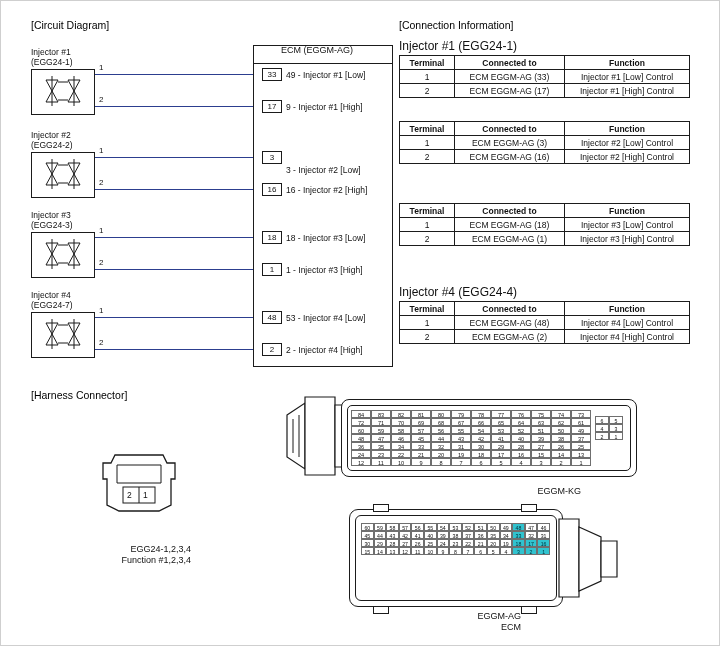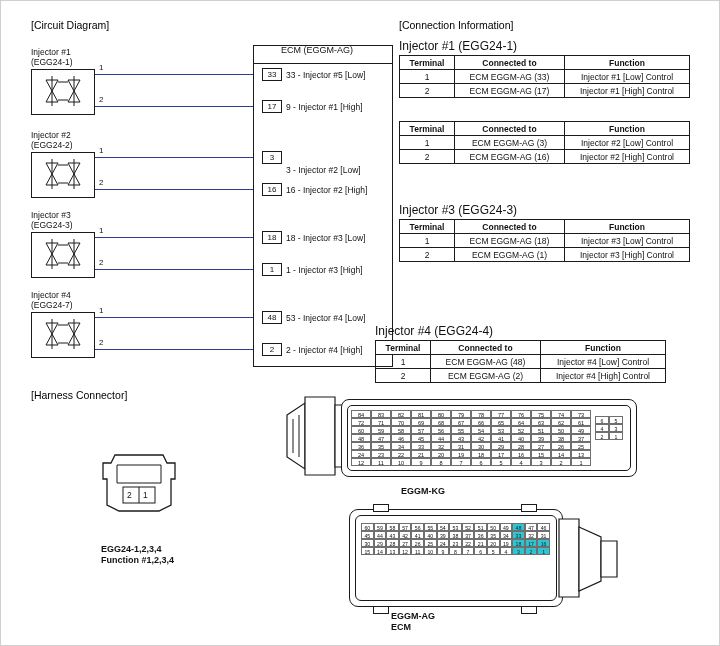--- a/index.html
+++ b/index.html
@@ -89,22 +89,22 @@
   .conn-outline{
     position:absolute;
     border:1.5px solid #1b1b1b;
     border-radius:10px;
     background:#fff;
     box-sizing:border-box;
   }
   .caption{
     position:absolute;
     font-size:9px;
-    font-weight:bold;
-    text-align:left;
+    font-weight:normal;
+    text-align:right;
     white-space:nowrap;
   }
 
   
   .pingrid{position:absolute;}
   .pingrid .row{display:flex;}
   .pincell{
     border:0.5px solid #6f6f6f;
     box-sizing:border-box;
     font-size:5.2px;
@@ -140,21 +140,21 @@
       <line x1="42" y1="6" x2="42" y2="36" stroke="#1b1b1b" stroke-width="1"></line>
       <line x1="26" y1="12" x2="36" y2="12" stroke="#1b1b1b" stroke-width="1"></line>
       <line x1="26" y1="30" x2="36" y2="30" stroke="#1b1b1b" stroke-width="1"></line>
     </svg>
   </div>
   <div class="pinnum" style="left:98px;top:62px;">1</div>
   <div class="pinnum" style="left:98px;top:94px;">2</div>
   <div class="bluewire" style="left:94px;top:73px;width:158px;"></div>
   <div class="bluewire" style="left:94px;top:105px;width:158px;"></div>
   <div class="termbox" style="left:261px;top:67px;width:20px;">33</div>
-  <div class="termlabel" style="left:285px;top:69px;">33 - Injector #5 [Low]</div>
+  <div class="termlabel" style="left:285px;top:69px;">49 - Injector #1 [Low]</div>
   <div class="termbox" style="left:261px;top:99px;width:20px;">17</div>
   <div class="termlabel" style="left:285px;top:101px;">9 - Injector #1 [High]</div>
 
   <div class="lbl b" style="left:30px;top:129px;">Injector #2</div>
   <div class="lbl b" style="left:30px;top:139px;">(EGG24-2)</div>
   <div class="injbox" style="left:30px;top:151px;width:64px;height:46px;">
     <svg width="62" height="44" viewBox="0 0 62 44">
       <polygon points="14,10 26,10 14,32 26,32" fill="none" stroke="#1b1b1b" stroke-width="1"></polygon>
       <line x1="20" y1="6" x2="20" y2="36" stroke="#1b1b1b" stroke-width="1"></line>
       <polygon points="36,10 48,10 36,32 48,32" fill="none" stroke="#1b1b1b" stroke-width="1"></polygon>
@@ -253,21 +253,20 @@
       <tr>
         <td>2</td>
         <td>ECM EGGM-AG (16)</td>
         <td>Injector #2 [High] Control</td>
       </tr>
     </tbody>
       </table>
   </div>
 
   <div class="tblwrap" style="left:398px;top:202px;">
-    <div class="tbltitle">Injector #3 (EGG24-3)</div>
     <table class="ci">
       <tbody>
           <tr>
         <th style="width:55px;">Terminal</th>
         <th style="width:110px;">Connected to</th>
         <th style="width:125px;">Function</th>
       </tr>
       <tr>
         <td>1</td>
         <td>ECM EGGM-AG (18)</td>
@@ -275,21 +274,21 @@
       </tr>
       <tr>
         <td>2</td>
         <td>ECM EGGM-AG (1)</td>
         <td>Injector #3 [High] Control</td>
       </tr>
     </tbody>
       </table>
   </div>
 
-  <div class="tblwrap" style="left:374px;top:284px;margin-top:39px;">
+  <div class="tblwrap" style="left:398px;top:284px;">
     <div class="tbltitle">Injector #4 (EGG24-4)</div>
     <table class="ci">
       <tbody>
           <tr>
         <th style="width:55px;">Terminal</th>
         <th style="width:110px;">Connected to</th>
         <th style="width:125px;">Function</th>
       </tr>
       <tr>
         <td>1</td>

